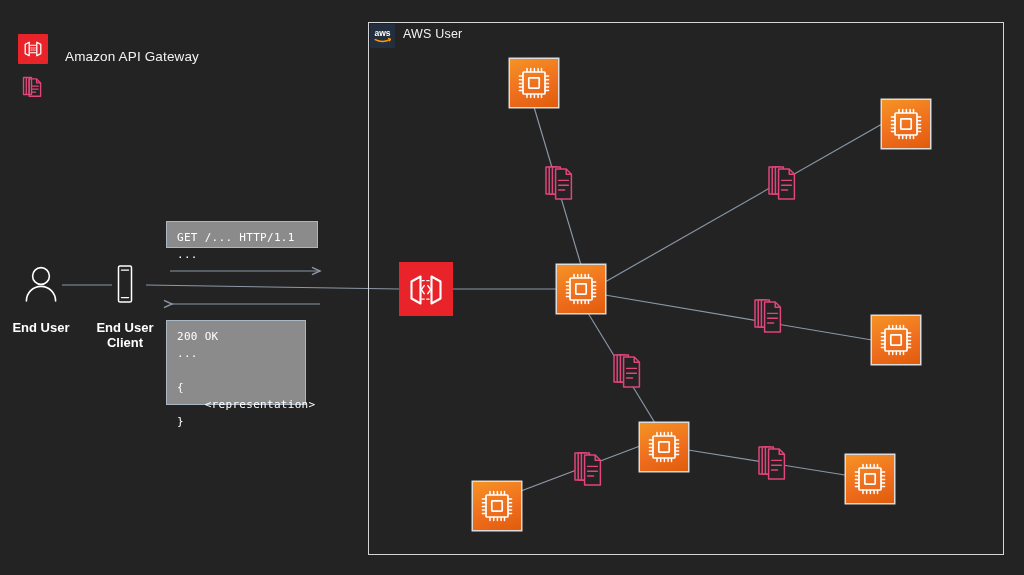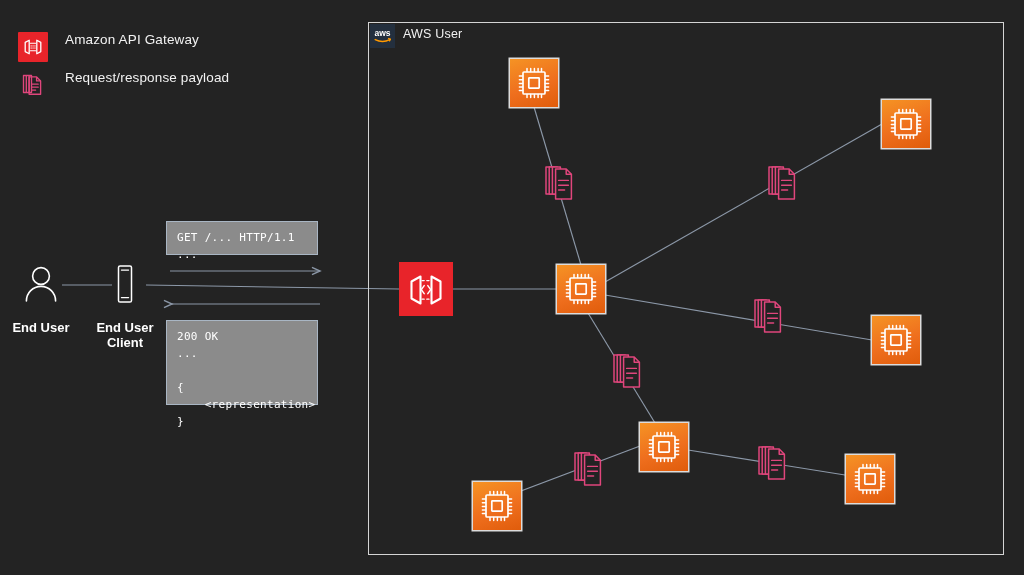--- a/index.html
+++ b/index.html
@@ -26,21 +26,21 @@
 
   
   .legend {
     position: absolute;
     left: 18px;
     top: 32px;
     width: 300px;
   }
   .legend-row {
     display: flex;
-    align-items: flex-start;
+    align-items: flex-end;
     height: 32px;
     margin-bottom: 6px;
   }
   .legend-icon {
     width: 30px;
     height: 30px;
     flex: 0 0 30px;
     position: relative;
     border-radius: 1px;
   }
@@ -201,21 +201,20 @@
             <path d="M11.1 6.9 L18.6 6.9 L22.6 10.9 L22.6 24.2 L11.1 24.2 Z"></path>
             <path d="M18.6 6.9 L18.6 10.9 L22.6 10.9"></path>
           </g>
           <g stroke="#e0467c" stroke-width="1.25" stroke-linecap="round">
             <path d="M13.7 14.2 L20.2 14.2"></path>
             <path d="M13.7 17.2 L20.2 17.2"></path>
             <path d="M13.7 20.2 L17.6 20.2"></path>
           </g>
         </svg>
       </div>
-      <div class="legend-label">Request/response payload</div>
     </div>
 
   </div>
 
   <svg class="wires" viewBox="0 0 1024 575">
     <defs>
       <marker id="arrow-r" markerWidth="9" markerHeight="9" refX="7.5" refY="4" orient="auto">
         <path d="M0.5,0.8 L7.6,4 L0.5,7.2" fill="none" stroke="#8c98a8" stroke-width="1.2"></path>
       </marker>
       <marker id="arrow-l" markerWidth="9" markerHeight="9" refX="1.5" refY="4" orient="auto">
@@ -265,24 +264,24 @@
   <div class="actor" style="left:95px; top:264px; width:60px;">
     <svg width="26" height="40" viewBox="0 0 26 40" style="display:block;margin:0 auto;">
       <rect x="6.5" y="2" width="13" height="36" rx="1.6" fill="none" stroke="#ffffff" stroke-width="1.5"></rect>
       <line x1="9.4" y1="6.1" x2="16.6" y2="6.1" stroke="#ffffff" stroke-width="1.2" stroke-linecap="round"></line>
       <line x1="9.4" y1="33.6" x2="16.6" y2="33.6" stroke="#ffffff" stroke-width="1.2" stroke-linecap="round"></line>
     </svg>
     <div class="actor-label">End User
 Client</div>
   </div>
 
-  <div class="msgbox" style="left:166px; top:221px; width:152px; height:34px;">GET /... HTTP/1.1
+  <div class="msgbox" style="left:166px; top:221px; width:152px; height:27px;">GET /... HTTP/1.1
 ...</div>
 
-  <div class="msgbox" style="left:166px; top:320px; width:152px; height:85px;">200 OK
+  <div class="msgbox" style="left:166px; top:320px; width:140px; height:85px;">200 OK
 ...
 
 {
     &lt;representation&gt;
 }</div>
 
   <div class="node node-gw" style="left:399px; top:262px;">
     <svg width="54" height="54" viewBox="0 0 54 54" aria-hidden="true">
       <g fill="none" stroke="#ffffff" stroke-width="2.1" stroke-linejoin="round">
         <path d="M21.5 14.5 L12.5 19.5 L12.5 36.5 L21.5 41.5 Z"></path>

